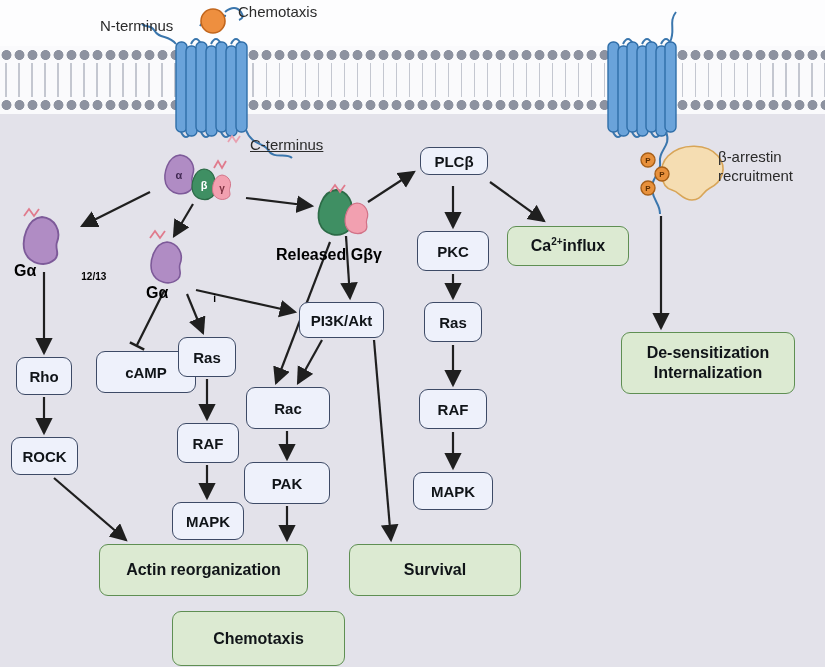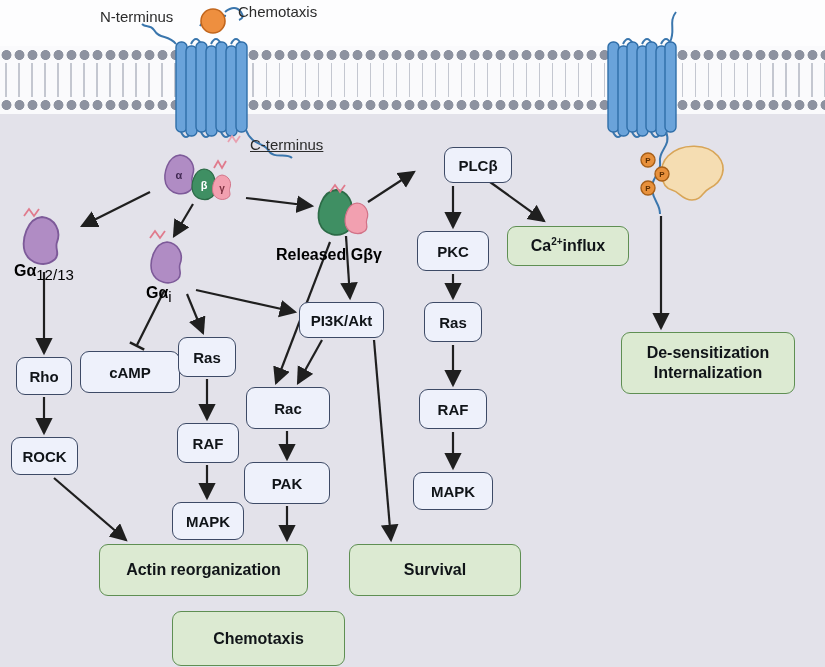--- a/index.html
+++ b/index.html
@@ -25,21 +25,21 @@
     position:absolute; display:flex; align-items:center; justify-content:center;
     background:#eef1fb; border:1.7px solid #3d4a66; border-radius:9px;
     font-weight:bold; font-size:15px; color:#101418; box-sizing:border-box;
     text-align:center;
   }
   .gnode { background:#dcead2; border-color:#5f8f53; font-size:16px; }
   .col { flex-direction:column; line-height:1.22; }
   .lbl { position:absolute; font-size:15px; color:#2b2b2b; white-space:nowrap; }
   .bold { font-weight:bold; color:#000000; }
   .big { font-size:16px; }
-  .subtxt { font-size:15px; font-weight:normal; transform:translateY(4px); }
+  .subtxt { font-size:10px; font-weight:bold; transform:translateY(4px);margin-left:45px; }
   .suptxt { font-size:10px; font-weight:bold; transform:translateY(-5px); }
   .rest { margin-left:0; }
 </style>
 </head>
 <body>
 
 <div class="canvas">
 
   <div class="sky"></div>
 
@@ -154,51 +154,55 @@
       <line x1="661" y1="216" x2="661" y2="328" marker-end="url(#ah)"></line>
 
       <g>
         <line x1="164" y1="291" x2="137" y2="345"></line>
         <line x1="129.9" y1="342.4" x2="144.2" y2="349.6" stroke-width="2.6"></line>
       </g>
     </g>
   </svg>
 
   <div class="lbl" style="left:238px; top:3px;">Chemotaxis</div>
-  <div class="lbl" style="left:100px; top:8px;">N-terminus</div>
+  <div class="lbl" style="left:100px; top:17px;">N-terminus</div>
   <div class="lbl" style="left:250px; top:136px;text-decoration:underline;">C-terminus</div>
   <div class="lbl bold big" style="left:276px; top:246px;">Released Gβγ</div>
 
+  <div class="lbl" style="left:718px; top:148px; line-height:1.25;">
+    <div>β-arrestin</div>
+    <div>recruitment</div>
+  </div>
 
   <div class="lbl bold big" style="left:14px; top:262px;">
     <span>Gα</span><span class="subtxt" style="display:inline-block;">12/13</span>
   </div>
 
   <div class="lbl bold big" style="left:146px; top:284px;">
     <span>Gα</span><span class="subtxt" style="display:inline-block;">i</span>
   </div>
 
-  <div class="node" style="left:444px; top:147px; width:68px; height:36px;">PLCβ</div>
+  <div class="node" style="left:420px; top:147px; width:68px; height:28px;">PLCβ</div>
   <div class="node" style="left:417px; top:231px; width:72px; height:40px;">PKC</div>
 
   <div class="node gnode" style="left:507px; top:226px; width:122px; height:40px;">
     <span>Ca</span>
       <span class="suptxt" style="display:inline-block;">2+</span>
       <span class="rest">influx</span>
   </div>
 
   <div class="node" style="left:424px; top:302px; width:58px; height:40px;">Ras</div>
   <div class="node" style="left:419px; top:389px; width:68px; height:40px;">RAF</div>
   <div class="node" style="left:413px; top:472px; width:80px; height:38px;">MAPK</div>
 
   <div class="node" style="left:299px; top:302px; width:85px; height:36px;">PI3K/Akt</div>
   <div class="node" style="left:244px; top:462px; width:86px; height:42px;">PAK</div>
   <div class="node" style="left:246px; top:387px; width:84px; height:42px;">Rac</div>
 
-  <div class="node" style="left:80px;  top:351px; width:100px; height:42px;">cAMP</div>
+  <div class="node" style="left:96px;  top:351px; width:100px; height:42px;">cAMP</div>
   <div class="node" style="left:178px; top:337px; width:58px; height:40px;">Ras</div>
   <div class="node" style="left:177px; top:423px; width:62px; height:40px;">RAF</div>
   <div class="node" style="left:172px; top:502px; width:72px; height:38px;">MAPK</div>
 
   <div class="node" style="left:16px; top:357px; width:56px; height:38px;">Rho</div>
   <div class="node" style="left:11px; top:437px; width:67px; height:38px;">ROCK</div>
 
   <div class="node gnode" style="left:99px;  top:544px; width:209px; height:52px;">Actin reorganization</div>
   <div class="node gnode" style="left:172px; top:611px; width:173px; height:55px;">Chemotaxis</div>
   <div class="node gnode col" style="left:621px; top:332px; width:174px; height:62px;">

